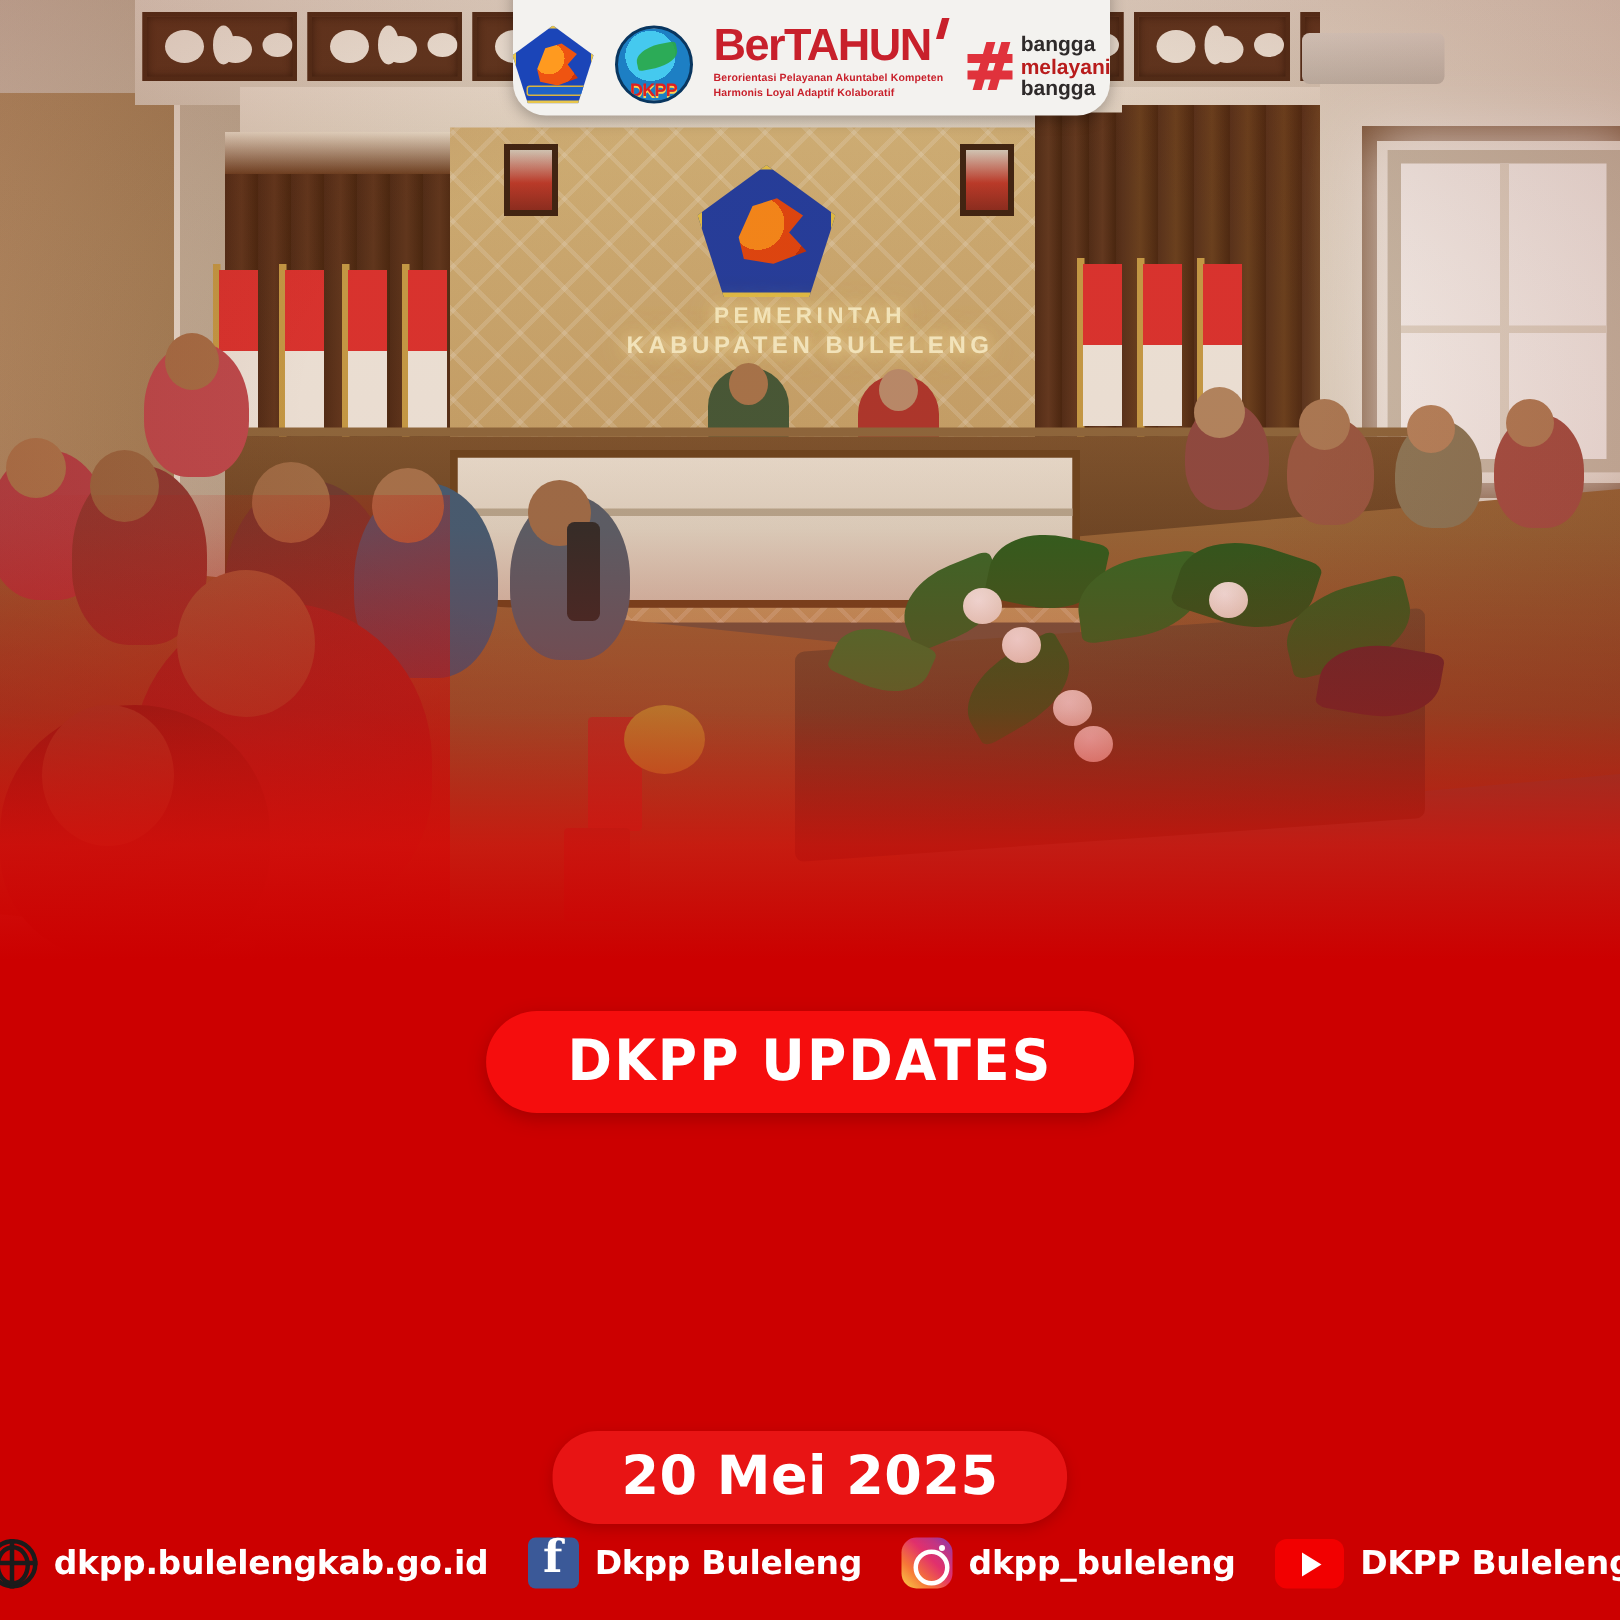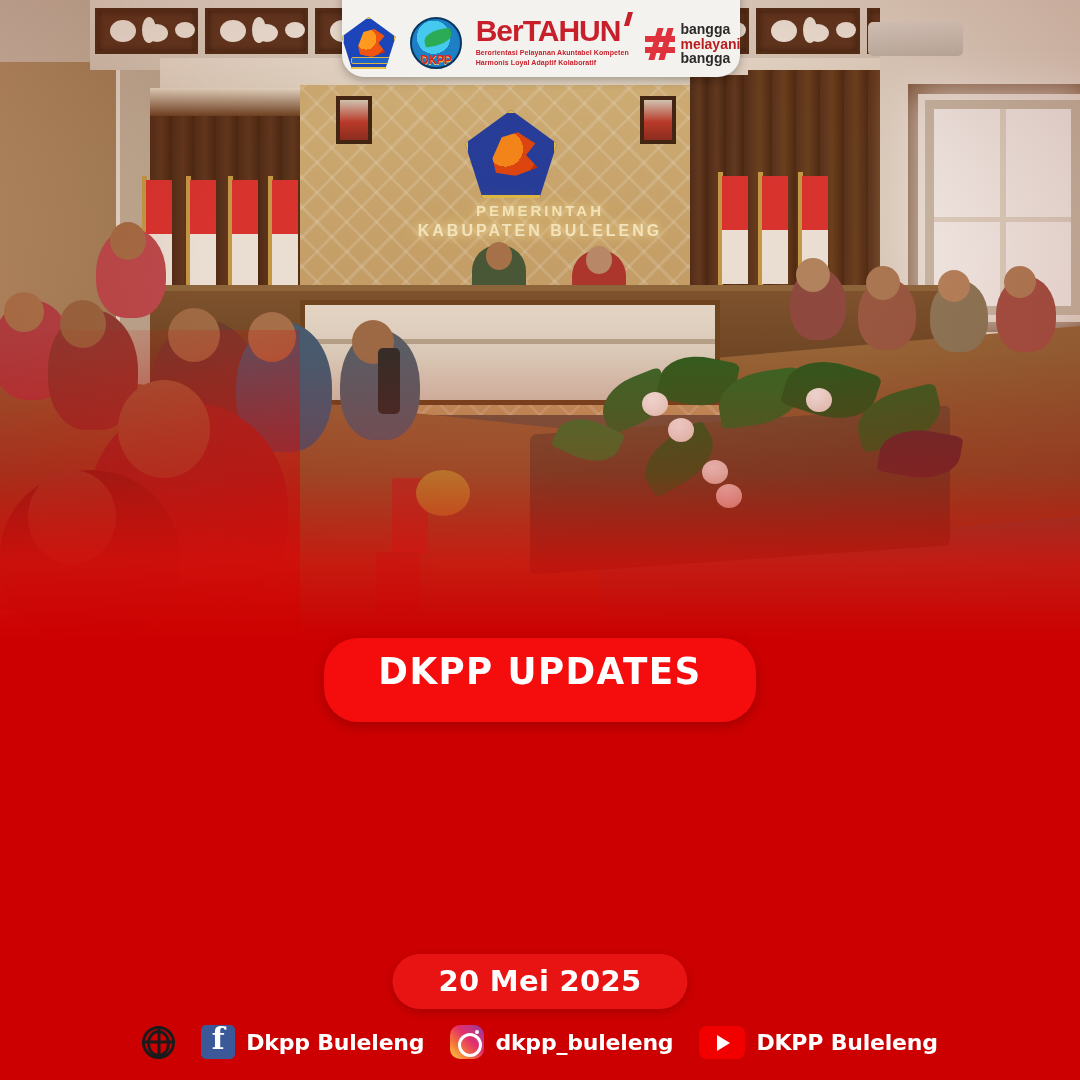--- a/index.html
+++ b/index.html
@@ -290,24 +290,24 @@
   .hash b:nth-child(1){ left:8px; top:0; width:6px; height:32px; transform:skewX(-16deg); }
   .hash b:nth-child(2){ left:18px; top:0; width:6px; height:32px; transform:skewX(-16deg); }
   .hash b:nth-child(3){ left:0; top:8px; width:30px; height:6px; }
   .hash b:nth-child(4){ left:0; top:19px; width:30px; height:6px; }
   .bangga-txt{ font-size:14px; line-height:1.05; font-weight:bold; }
   .bangga-txt .g1{ color:#2e2a2a; }
   .bangga-txt .g2{ color:#b91c1c; }
 
   
   .updates-badge{
-    position:absolute; left:50%; top:638px; transform:translateX(-50%);
+    position:absolute; left:50%; top:674px; transform:translateX(-50%);
     background:#f50d0d;
     border-radius:34px;
-    padding:14px 44px 32px 44px;
+    padding:14px 44px 16px 44px;
     box-shadow:0 4px 12px rgba(90,0,0,.35);
     z-index:6;
   }
   .updates-badge span{
     display:block;
     font-family:"DejaVu Sans", sans-serif;
     font-weight:bold;
     font-size:38px; line-height:1;
     color:#ffffff;
     letter-spacing:1.5px;
@@ -339,21 +339,21 @@
     position:absolute; left:50%; top:954px; transform:translateX(-50%);
     background:#e81414;
     border-radius:30px;
     padding:13px 46px;
     z-index:6;
     box-shadow:0 3px 9px rgba(90,0,0,.3);
   }
   .date-pill span{
     display:block;
     font-family:"DejaVu Sans", sans-serif;
-    font-weight:bold; font-size:29px; line-height:1;
+    font-weight:bold; font-size:36px; line-height:1;
     color:#ffffff; letter-spacing:.3px;
   }
 
   
   .footer{
     position:absolute; left:0; bottom:0; width:1080px; height:76px;
     background:#cc0000;
     display:flex; align-items:center; justify-content:center;
     gap:26px;
     z-index:5;
@@ -599,20 +599,21 @@
   <div class="date-pill">
     <span>20 Mei 2025</span>
   </div>
 
   <div class="footer">
 
     <div class="fitem">
       <span class="ic ic-globe">
           <i></i>
         </span>
+      <span class="label">dkpp.bulelengkab.go.id</span>
     </div>
 
     <div class="fitem">
       <span class="ic ic-fb"></span>
       <span class="label">Dkpp Buleleng</span>
     </div>
 
     <div class="fitem">
       <span class="ic ic-ig"></span>
       <span class="label">dkpp_buleleng</span>

